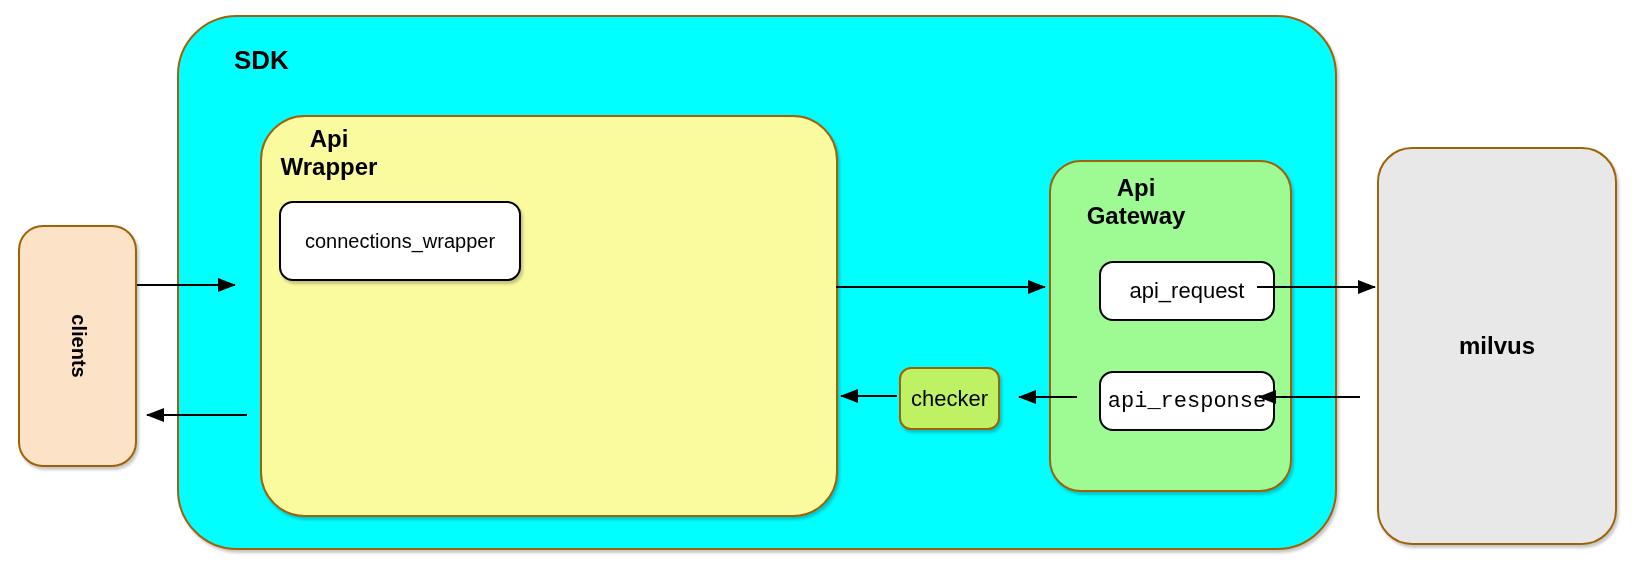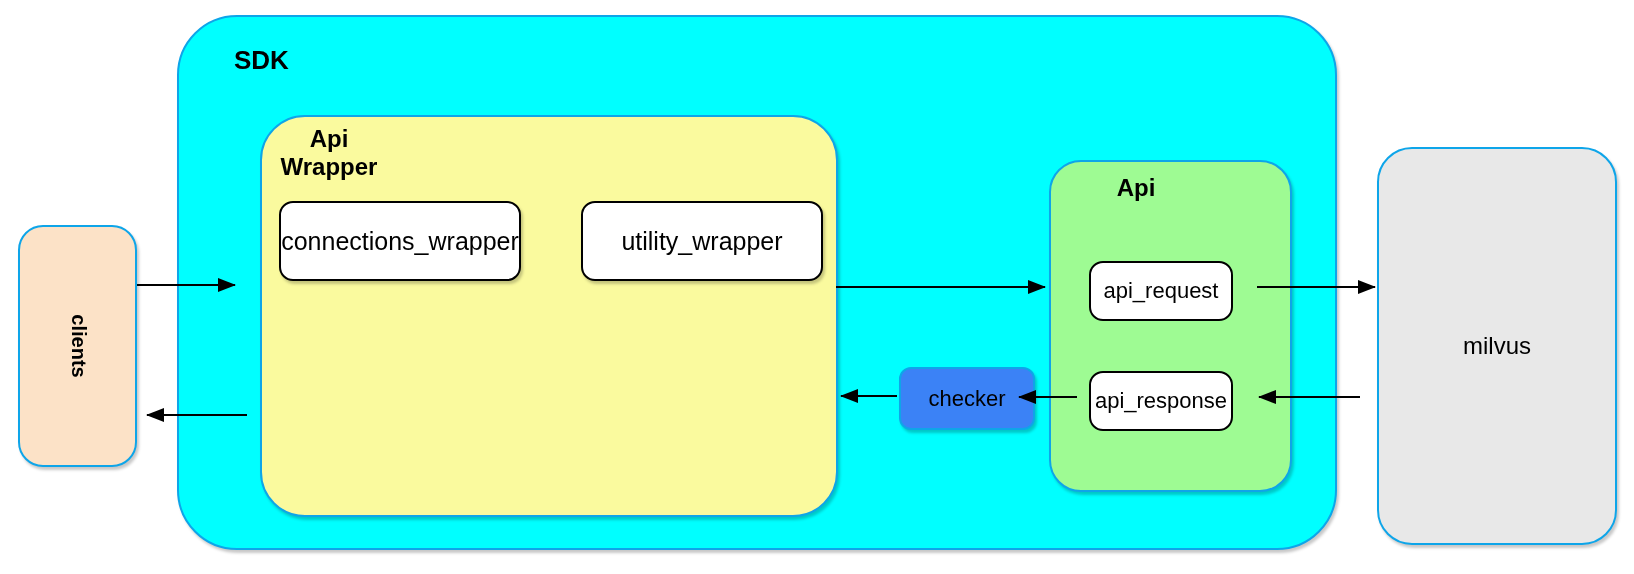--- a/index.html
+++ b/index.html
@@ -12,21 +12,21 @@
   .canvas {
     position: relative;
     width: 1634px;
     height: 574px;
     background: #ffffff;
     overflow: hidden;
   }
   .shape {
     position: absolute;
     box-sizing: border-box;
-    border: 2px solid #0ea5e9;
+    border: 2px solid #a16207;
   }
   .soft-shadow { box-shadow: 2px 3px 3px rgba(0,0,0,0.22); }
 
   
   .clients-box {
     left: 18px; top: 225px; width: 119px; height: 242px;
     background: #FCE2C7; border-radius: 25px;
   }
   .clients-label {
     position: absolute; left: 50%; top: 50%;
@@ -61,58 +61,58 @@
     column-gap: 60px;
     row-gap: 18px;
   }
   .module-box {
     position: relative;
     box-sizing: border-box;
     border: 2px solid #000;
     border-radius: 14px;
     background: #FFFFFF;
     display: flex; align-items: center; justify-content: center;
-    font-size: 25px;
+    font-size: 20px;
     white-space: nowrap;
   }
 
   
   .checker-box {
-    left: 720px; top: 350px; width: 136px; height: 63px;
-    background: #3b82f6; border-radius: 12px;
+    left: 720px; top: 350px; width: 101px; height: 63px;
+    background: #bef264; border-radius: 12px;
     display: flex; align-items: center; justify-content: center;
     font-size: 22px;
   }
 
   
   .api-gateway-box {
     left: 870px; top: 143px; width: 243px; height: 332px;
     background: #9EFB93; border-radius: 32px;
   }
   .api-gateway-label {
     position: absolute; left: 0px; top: 12px; width: 170px;
     text-align: center; font-weight: bold; font-size: 24px; line-height: 1.15;
   }
   .gateway-node {
-    position: absolute; left: 38px; width: 144px; height: 60px;
+    position: absolute; left: 48px; width: 176px; height: 60px;
     box-sizing: border-box; border: 2px solid #000; border-radius: 14px;
     background: #FFFFFF;
     display: flex; align-items: center; justify-content: center;
     font-size: 22px; white-space: nowrap;
   }
   .gateway-node.request  { top: 99px; }
-  .gateway-node.response { top: 209px; }
+  .gateway-node.response { top: 209px; font-family: Liberation Mono, monospace; }
 
   
   .milvus-box {
     left: 1377px; top: 147px; width: 240px; height: 398px;
     background: #E8E8E8; border-radius: 35px;
     display: flex; align-items: center; justify-content: center;
   }
-  .milvus-label { font-weight: normal; font-size: 24px; }
+  .milvus-label { font-weight: bold; font-size: 24px; }
 
   
   .edges-svg {
     position: absolute; left: 0; top: 0; width: 1634px; height: 574px;
     pointer-events: none; z-index: 10;
   }
   .edge-line { stroke: #000; stroke-width: 2; }
 </style>
 </head>
 <body>
@@ -126,29 +126,29 @@
   <div class="shape sdk-box soft-shadow">
     <div class="sdk-label">SDK</div>
 
     <div class="shape api-wrapper-box soft-shadow">
       <div class="api-wrapper-label">
         <div>Api</div>
         <div>Wrapper</div>
       </div>
       <div class="wrapper-grid">
         <div class="module-box soft-shadow">connections_wrapper</div>
-        <div class="module-box soft-shadow">utility_wrapper</div>
       </div>
     </div>
 
     <div class="shape checker-box soft-shadow">checker</div>
 
     <div class="shape api-gateway-box soft-shadow">
       <div class="api-gateway-label">
         <div>Api</div>
+        <div>Gateway</div>
       </div>
       <div class="gateway-node request">api_request</div>
       <div class="gateway-node response">api_response</div>
     </div>
   </div>
 
   <div class="shape milvus-box soft-shadow">
     <div class="milvus-label">milvus</div>
   </div>
 

